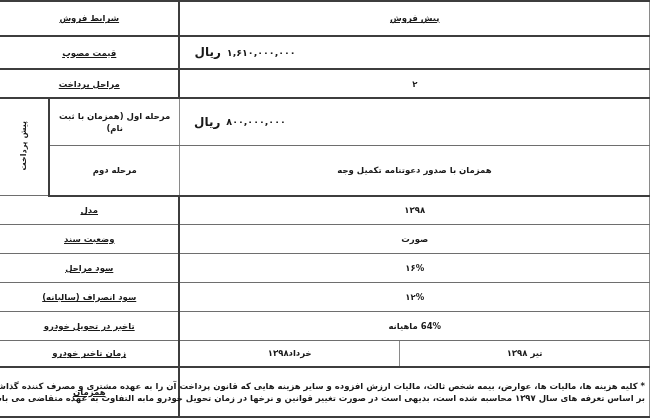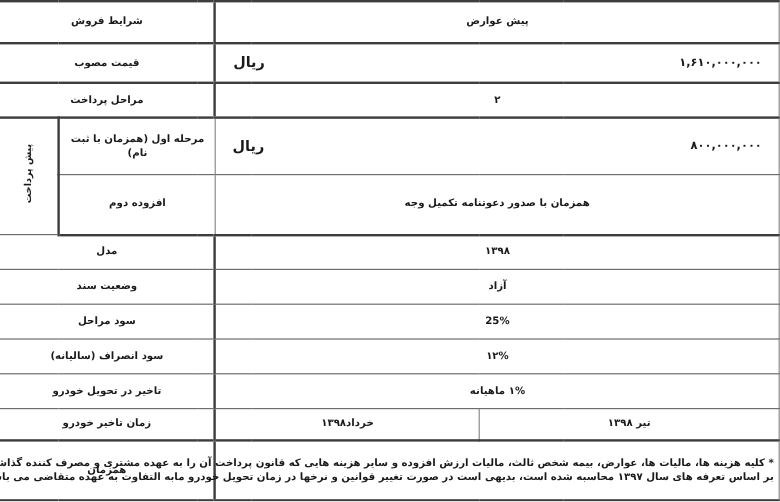--- a/index.html
+++ b/index.html
@@ -34,20 +34,21 @@
     padding: 2px 4px;
     line-height: 1.45;
     background: #ffffff;
   }
   
   td.label {
     background: #d9d9d9;
     font-size: 8.5px;
     font-weight: bold;
     letter-spacing: 0;
+    text-decoration: underline;
   }
   td.label-sub {
     background: #dcdcdc;
   }
   td.zebra { background: #f2f2f2; }
   td.plain { background: #ffffff; }
   td.value {
     font-size: 9px;
     font-weight: bold;
   }
@@ -75,21 +76,21 @@
     display: flex;
     flex-direction: row;
     align-items: center;
     justify-content: space-between;
     width: 100%;
     padding: 0 10px;
     direction: rtl;
   }
   .money-amount {
     flex: 1 1 auto;
-    text-align: right;
+    text-align: left;
     font-size: 9.5px;
     font-weight: bold;
     letter-spacing: 0.3px;
   }
   .money-unit {
     flex: 0 0 auto;
     font-size: 12px;
     font-weight: bold;
     padding-inline-start: 6px;
   }
@@ -124,21 +125,21 @@
       <col style="width:70px">
       <col style="width:190px">
       <col style="width:30px">
       <col style="width:14px">
       <col style="width:116px">
       <col style="width:50px">
     </colgroup>
     <tbody>
 
       <tr style="height:34px">
-        <td colspan="4" class="label thick-top thick-bottom">پیش عوارض</td>
+        <td colspan="4" class="label thick-top thick-bottom">پیش فروش</td>
         <td colspan="3" class="label thick-top thick-bottom thick-right">شرایط فروش</td>
       </tr>
 
       <tr style="height:32px">
         <td colspan="4" class="plain money thick-bottom">
           <div class="money-row">
             <span class="money-amount">۱,۶۱۰,۰۰۰,۰۰۰</span>
             <span class="money-unit">ریال</span>
           </div>
         </td>
@@ -158,45 +159,45 @@
           </div>
         </td>
         <td colspan="2" class="label-sub">مرحله اول (همزمان با ثبت نام)</td>
         <td rowspan="2" class="vertical thick-right">
           <span class="vert-text">پیش پرداخت</span>
         </td>
       </tr>
 
       <tr style="height:48px">
         <td colspan="4" class="plain value thick-bottom">همزمان با صدور دعوتنامه تکمیل وجه</td>
-        <td colspan="2" class="label-sub thick-bottom">افزوده دوم</td>
+        <td colspan="2" class="label-sub thick-bottom">مرحله دوم</td>
       </tr>
 
       <tr style="height:28px">
         <td colspan="4" class="zebra value">۱۳۹۸</td>
         <td colspan="3" class="label thick-right">مدل</td>
       </tr>
 
       <tr style="height:28px">
-        <td colspan="4" class="plain value">آزاد</td>
+        <td colspan="4" class="plain value">صورت</td>
         <td colspan="3" class="label thick-right">وضعیت سند</td>
       </tr>
 
       <tr style="height:28px">
-        <td colspan="4" class="zebra value">25%</td>
+        <td colspan="4" class="zebra value">۱۶%</td>
         <td colspan="3" class="label thick-right">سود مراحل</td>
       </tr>
 
       <tr style="height:28px">
         <td colspan="4" class="plain value">۱۲%</td>
         <td colspan="3" class="label thick-right">سود انصراف (سالیانه)</td>
       </tr>
 
       <tr style="height:28px">
-        <td colspan="4" class="zebra value">۱% ماهیانه</td>
+        <td colspan="4" class="zebra value">64% ماهیانه</td>
         <td colspan="3" class="label thick-right">تاخیر در تحویل خودرو</td>
       </tr>
 
       <tr style="height:26px">
         <td colspan="2" class="delivery-b">تیر ۱۳۹۸</td>
         <td colspan="2" class="delivery-a">خرداد۱۳۹۸</td>
         <td colspan="3" class="label thick-right">زمان تاخیر خودرو</td>
       </tr>
 
       <tr style="height:48px">

